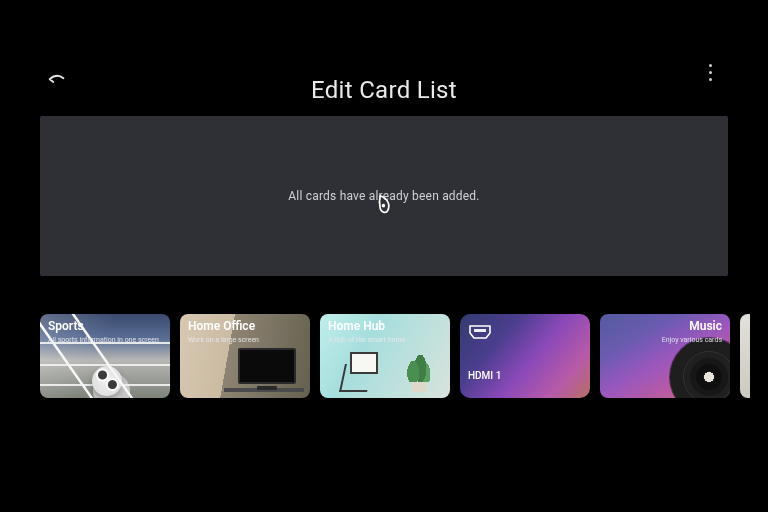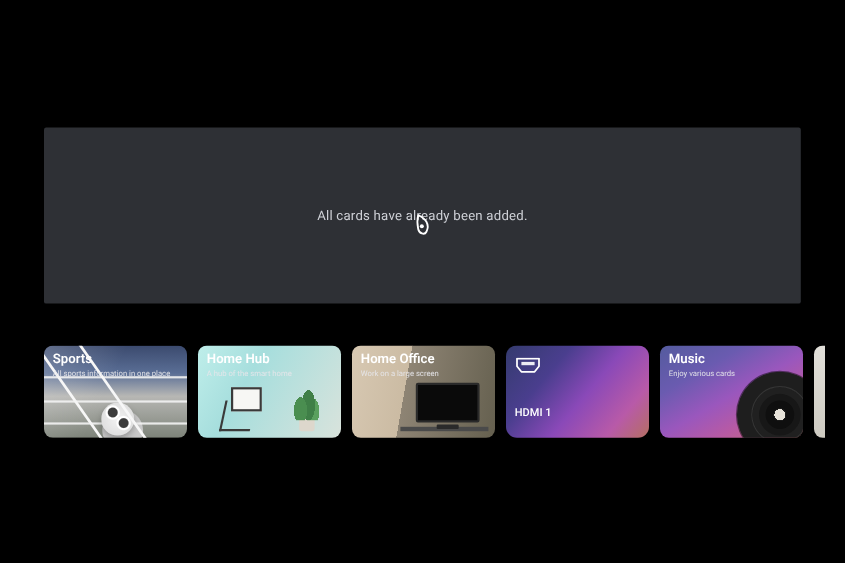--- a/index.html
+++ b/index.html
@@ -190,20 +190,21 @@
   .card-hdmi .hdmi-icon {
     position:absolute; left:8px; top:10px; width:24px; height:14px;
   }
   .card-hdmi .hdmi-label {
     position:absolute; left:8px; top:56px;
     font-size:10px; font-weight:500; color:#fff;
   }
   
   .card-music {
     background: linear-gradient(150deg, #545b9e 0%, #6a5bb0 28%, #9a57bd 52%, #b85aa4 72%, #c5716f 100%);
+    text-align: right;
   }
   .card-music .disc {
     position:absolute; right:-18px; bottom:-18px; width:78px; height:78px; border-radius:50%;
     background:
       radial-gradient(circle at 50% 50%, #e7e3da 0 5px, #1a1a1a 5px 6px, #0f0f0f 6px 40px);
     box-shadow: 0 0 0 1px rgba(0,0,0,0.5), inset 0 0 0 14px rgba(40,40,40,0.6);
   }
   .card-music .disc::after{
     content:""; position:absolute; inset:13px; border-radius:50%;
     border:1px solid rgba(180,180,180,0.15);
@@ -214,20 +215,33 @@
     flex: 0 0 18px;
     border-radius: 8px 0 0 8px;
     background: linear-gradient(180deg, #e2e0da 0%, #cdcac1 100%);
   }
 </style>
 </head>
 <body>
 
 <div class="stage">
 
+  <div class="header">
+    <div class="back-btn">
+      <svg viewBox="0 0 24 24" width="22" height="22">
+        <path d="M4 10 Q12 3 19 9 M4 10 L8 7 M4 10 L8 13" fill="none" stroke="#e6e6e6" stroke-width="2" stroke-linecap="round" stroke-linejoin="round"></path>
+      </svg>
+    </div>
+    <div class="title">Edit Card List</div>
+    <div class="more-btn">
+      <span class="dot"></span>
+      <span class="dot"></span>
+      <span class="dot"></span>
+    </div>
+  </div>
 
   <div class="panel">
     <div class="panel-msg">All cards have already been added.</div>
   </div>
 
   <div class="cursor">
     <svg viewBox="0 0 24 26">
       <path d="M5 2 C13 5 18 12 14 20 C12 24 6 22 5 17 C4 12 4 6 5 2 Z" fill="none" stroke="#ffffff" stroke-width="2" stroke-linejoin="round"></path>
       <circle cx="9" cy="14" r="2.2" fill="#ffffff"></circle>
     </svg>
@@ -235,39 +249,39 @@
 
   <div class="rail">
 
     <div class="card card-sports">
       <div class="netH" style="top:28px"></div>
       <div class="netH" style="top:50px"></div>
       <div class="netH" style="top:70px"></div>
       <div class="ball"></div>
       <div class="label">
         <div class="t">Sports</div>
-        <div class="s">All sports information in one place</div>
+        <div class="s">All sports information in one screen</div>
+      </div>
+    </div>
+
+    <div class="card card-homeoffice">
+      <div class="desk"></div>
+      <div class="tv"></div>
+      <div class="label">
+        <div class="t">Home Office</div>
+        <div class="s">Work on a large screen</div>
       </div>
     </div>
 
     <div class="card card-homehub">
       <div class="stand"></div>
       <div class="plant"></div>
       <div class="label">
         <div class="t">Home Hub</div>
         <div class="s">A hub of the smart home</div>
-      </div>
-    </div>
-
-    <div class="card card-homeoffice">
-      <div class="desk"></div>
-      <div class="tv"></div>
-      <div class="label">
-        <div class="t">Home Office</div>
-        <div class="s">Work on a large screen</div>
       </div>
     </div>
 
     <div class="card card-hdmi">
       <span class="hdmi-icon">
         <svg viewBox="0 0 24 14" width="24" height="14">
           <path d="M2 1 H22 V8 L18 13 H6 L2 8 Z" fill="none" stroke="#ffffff" stroke-width="1.6" stroke-linejoin="round"></path>
           <rect x="6" y="4" width="12" height="3" fill="#ffffff" opacity="0.9"></rect>
         </svg>
       </span>

